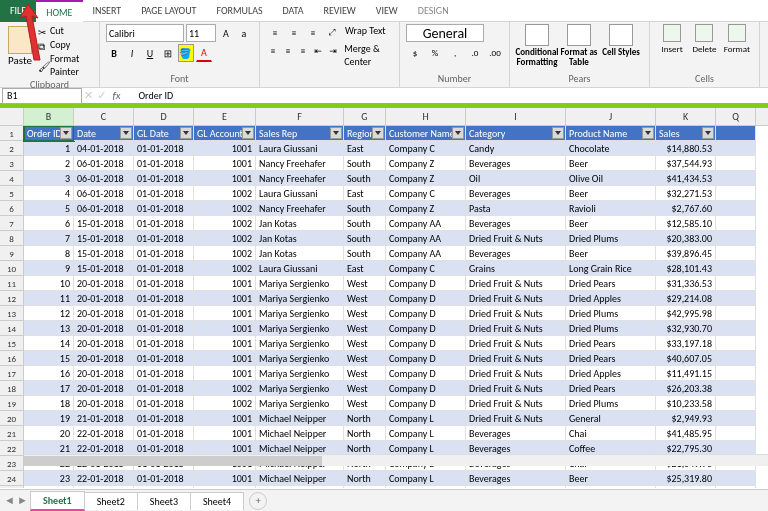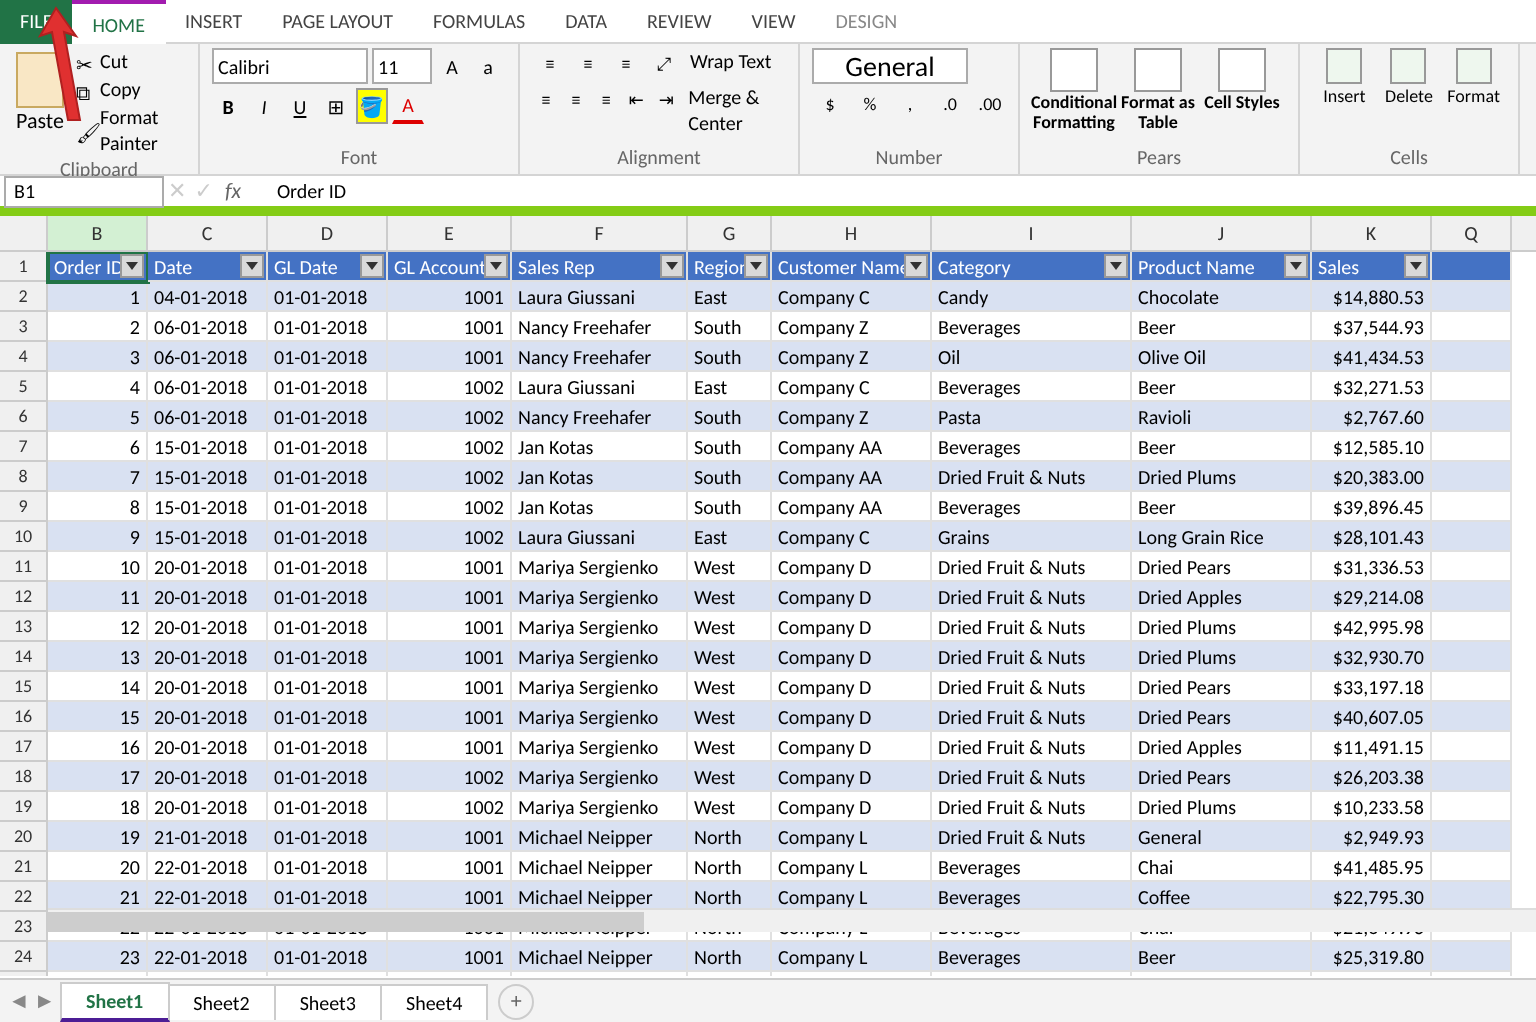--- a/index.html
+++ b/index.html
@@ -88,21 +88,21 @@
 .cB { width: 50px; } .cC { width: 60px; } .cD { width: 60px; } .cE { width: 62px; }
 .cF { width: 88px; } .cG { width: 42px; } .cH { width: 80px; } .cI { width: 100px; }
 .cJ { width: 90px; } .cK { width: 60px; } .cQ { width: 40px; }
 
 .num-cell { text-align: right; }
 
 
 .sheet-tabs { position: absolute; bottom: 0; left: 0; right: 0; height: 22px; background: #f3f3f3; border-top: 1px solid #ccc; display: flex; align-items: center; padding-left: 30px; }
 .sheet-nav { position: absolute; left: 4px; display: flex; gap: 2px; color: #888; }
 .sheet-tab { padding: 2px 12px; border: 1px solid #ccc; border-bottom: none; background: #fff; font-size: 10px; cursor: pointer; margin-right: -1px; }
-.sheet-tab.active { background: #fff; border-bottom: 2px solid #4c1d95; font-weight: bold; color: #217346; }
+.sheet-tab.active { background: #fff; border-bottom: 2px solid #ec4899; font-weight: bold; color: #217346; }
 .add-sheet { width: 18px; height: 18px; border: 1px solid #ccc; border-radius: 50%; text-align: center; line-height: 16px; margin-left: 6px; cursor: pointer; color: #666; }
 
 .hscroll { position: absolute; bottom: 22px; left: 24px; right: 0; height: 12px; background: #f0f0f0; border-top: 1px solid #ddd; }
 .hscroll-thumb { position: absolute; left: 0; width: 40%; height: 10px; top: 1px; background: #cdcdcd; }
 </style>
 </head>
 <body>
 
 <svg class="red-arrow" viewBox="0 0 40 70">
   <path d="M 18 4 L 28 18 L 22 16 L 30 60 L 24 60 L 16 16 L 10 18 Z" fill="#e03030" stroke="#b02020" stroke-width="1"></path>
@@ -176,21 +176,20 @@
       </div>
       <div class="align-row">
         <span class="align-btn">≡</span>
         <span class="align-btn">≡</span>
         <span class="align-btn">≡</span>
         <span class="align-btn">⇤</span>
         <span class="align-btn">⇥</span>
         <span class="align-lbl">Merge &amp; Center</span>
       </div>
     </div>
-    <div class="ribbon-group-label">Alignment</div>
   </div>
 
   <div class="ribbon-group number-group">
     <div class="ribbon-group-body" style="flex-direction:column">
       <input class="num-select" value="General" style="">
       <div class="num-row">
         <span class="num-btn">$</span>
         <span class="num-btn">%</span>
         <span class="num-btn">,</span>
         <span class="num-btn">.0</span>

